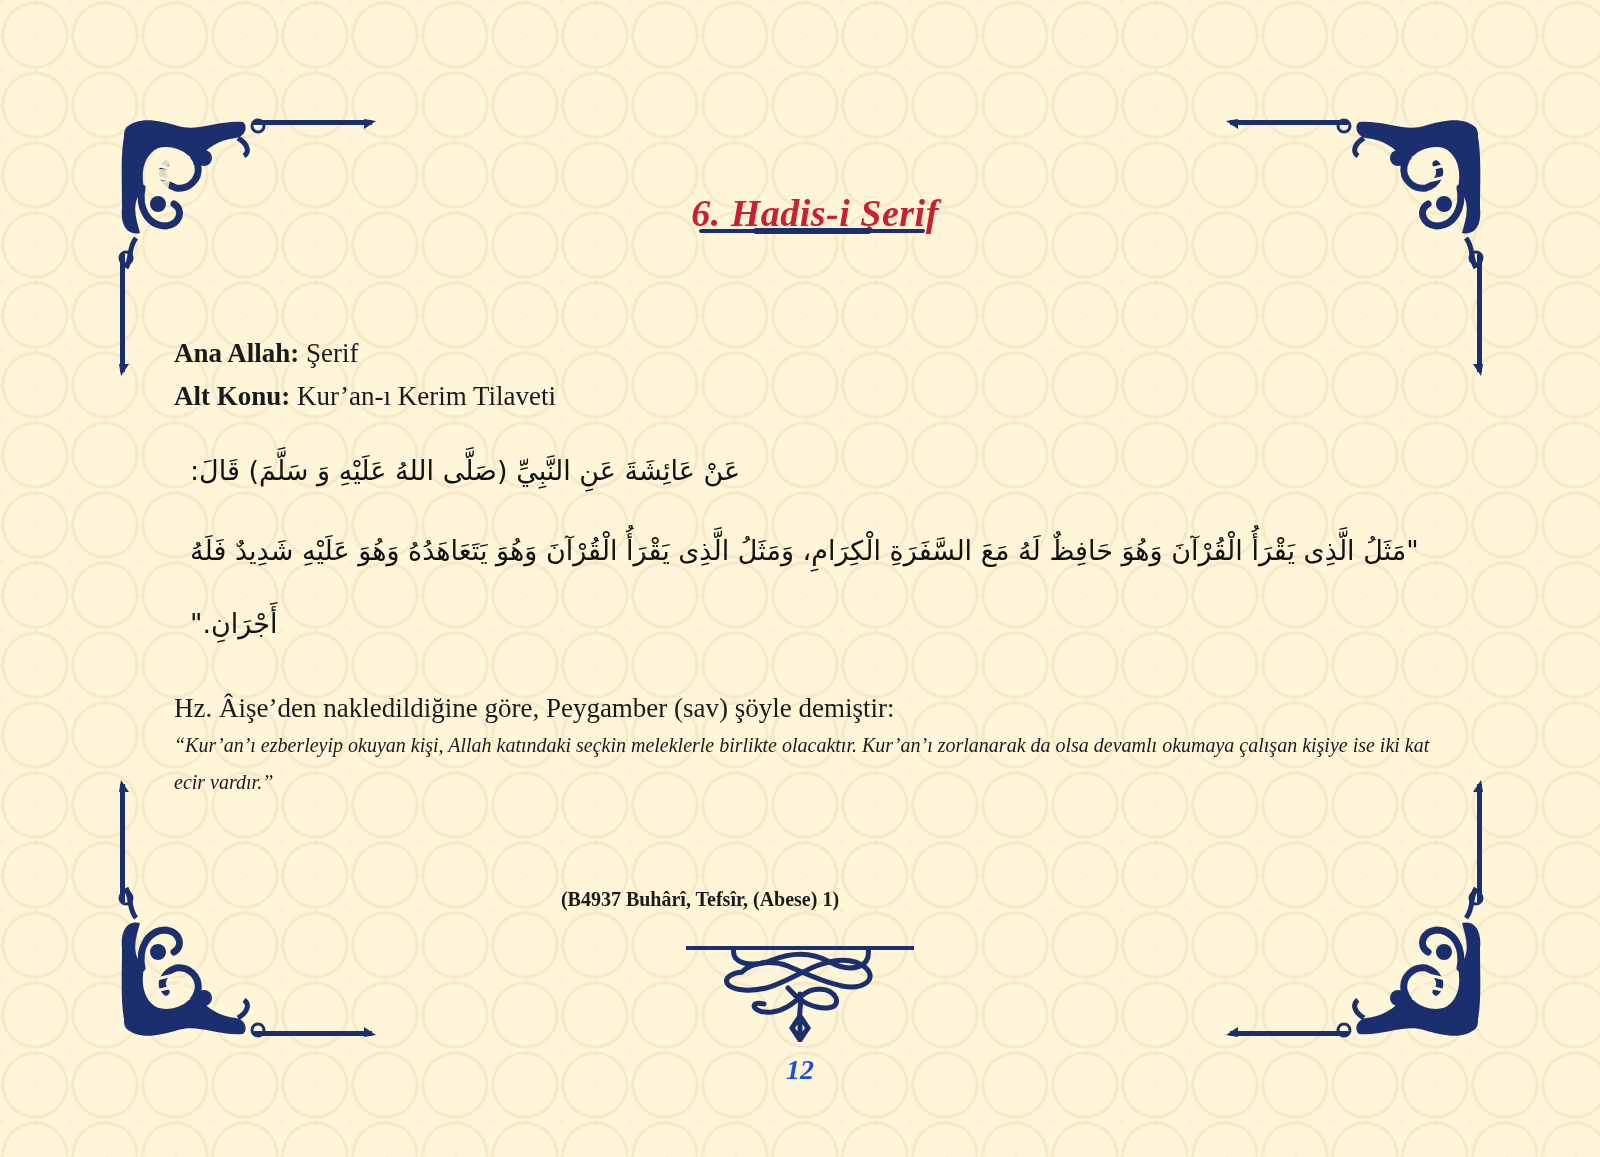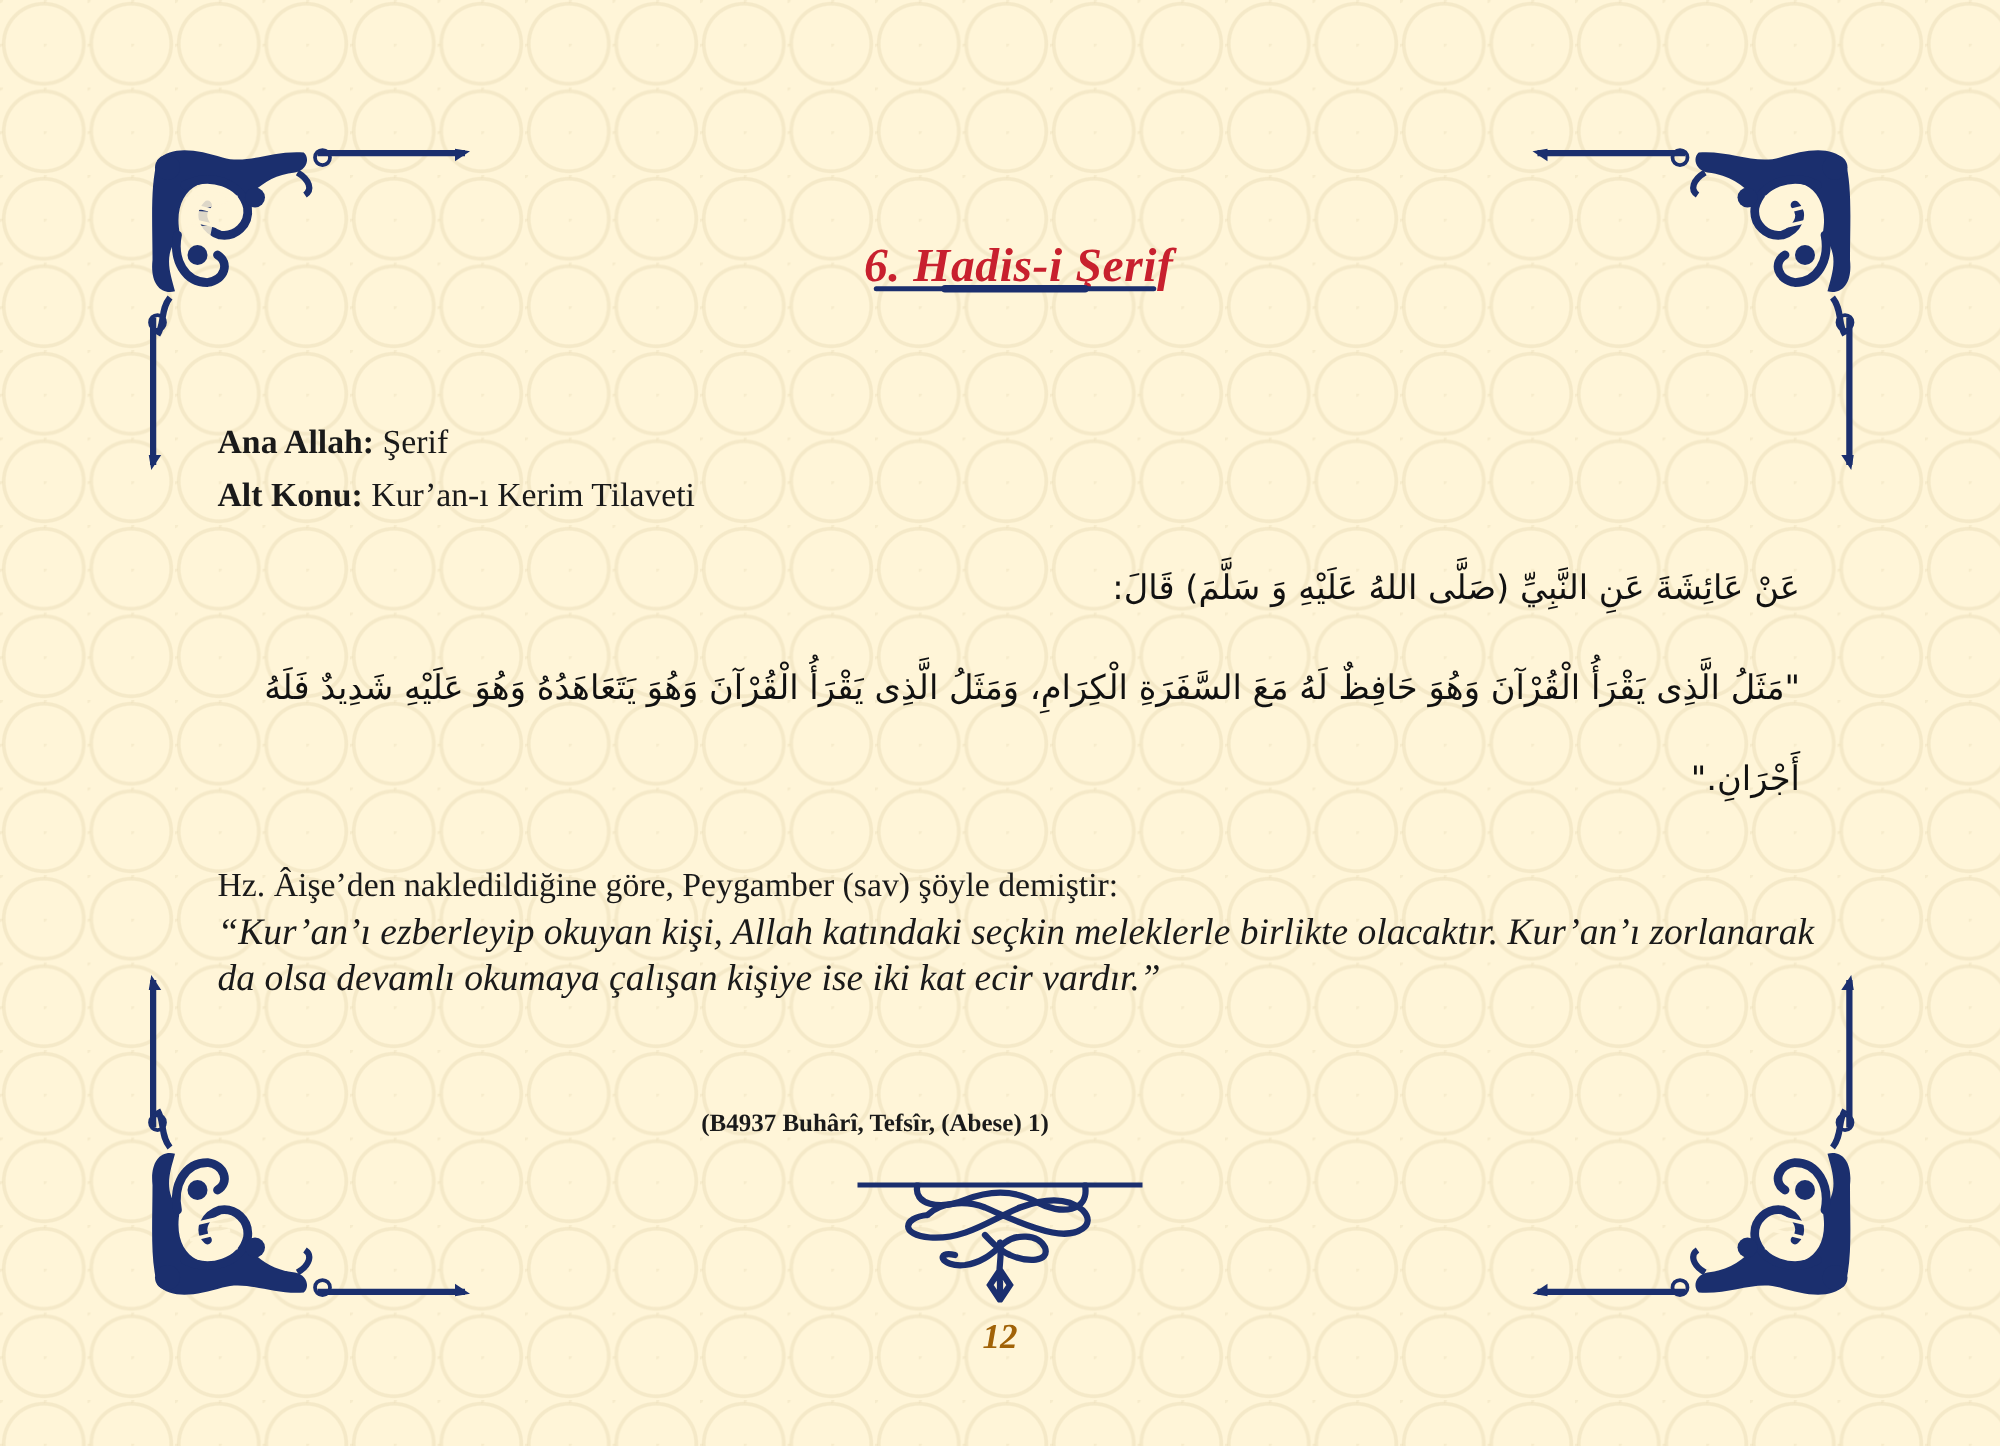--- a/index.html
+++ b/index.html
@@ -41,51 +41,51 @@
       content: ""; position: absolute; left: 54px; top: -1px; width: 118px; height: 6px;
       background: #1B2F6E; border-radius: 3px;
     }
 
     .meta { position: absolute; left: 174px; font-size: 27px; line-height: 43px; }
     .meta.l1 { top: 332px; }
     .meta.l2 { top: 375px; font-family: Liberation Serif, serif; }
     .meta b { font-weight: bold; }
 
     .arabic {
-      position: absolute; direction: rtl; text-align: right;
+      position: absolute; direction: rtl; text-align: left;
       font-family: "DejaVu Sans", sans-serif;
       font-size: 27px; color: #111;
       left: 190px; width: 1250px;
     }
     .arabic.a1 { top: 455px; }
     .arabic.a2 { top: 535px; }
     .arabic.a3 { top: 608px; }
 
     .tr-intro { position: absolute; left: 174px; top: 693px; font-size: 27px; text-align: right; }
     .tr-quote {
       position: absolute; left: 174px; top: 727px; width: 1280px;
-      font-style: italic; font-size: 30px; line-height: 37px;
+      font-style: italic; font-size: 20px; line-height: 37px;
     }
 
     .source {
       position: absolute; left: 0; width: 1400px; top: 888px;
       text-align: center; font-weight: bold; font-size: 20px;
     }
 
     .bottom-rule {
       position: absolute; left: 686px; top: 946px; width: 228px; height: 4px;
       background: #1B2F6E;
     }
     .flourish { position: absolute; left: 712px; top: 946px; width: 176px; height: 96px; }
     .flourish svg { width: 100%; height: 100%; display: block; }
 
     .page-number {
       position: absolute; left: 0; width: 1600px; top: 1054px;
       text-align: center; font-style: italic; font-weight: bold;
-      font-size: 28px; color: #a16207;
+      font-size: 28px; color: #1d4ed8;
     }
   </style>
 </head>
 <body>
 
 <div class="page-pattern"></div>
 
 <div class="corner tl">
   <svg viewBox="0 0 260 260">
     <g fill="#1B2F6E" stroke="#1B2F6E">

